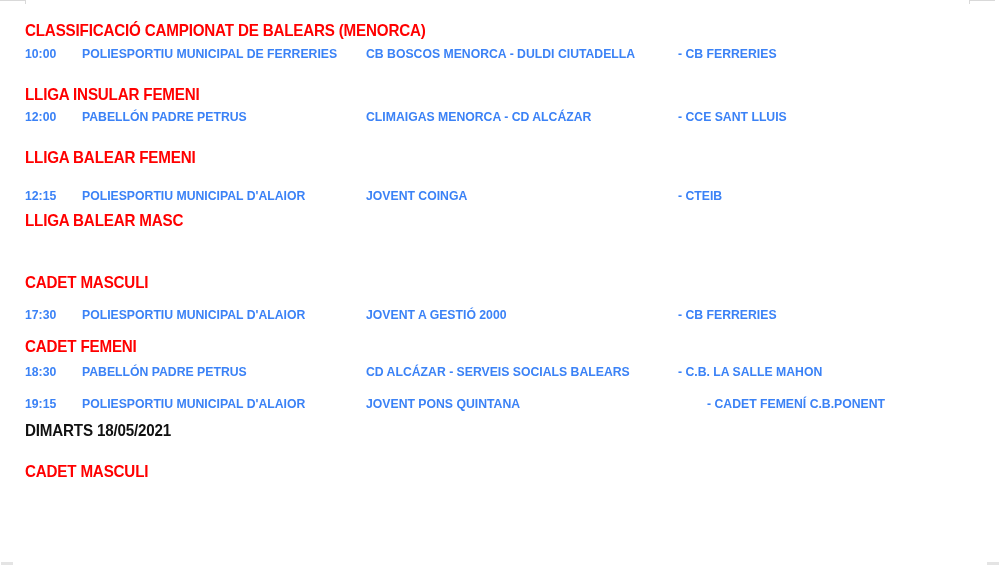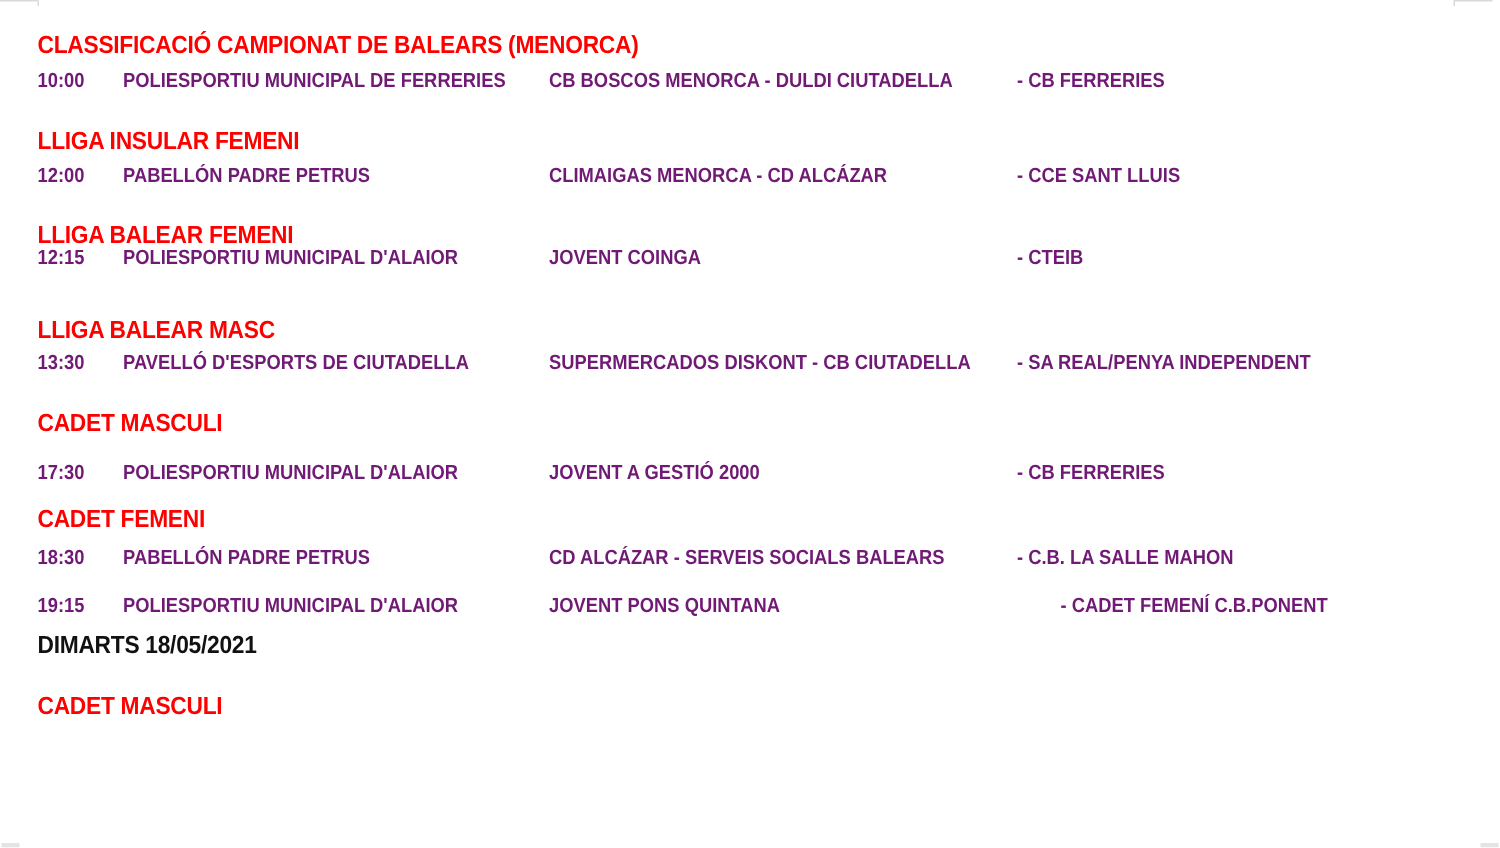--- a/index.html
+++ b/index.html
@@ -12,21 +12,21 @@
   .c-tr2 { right: 30px; top: 0; width: 1px; height: 4px; }
   .c-bl { left: 1px; bottom: 0; width: 12px; height: 3px; background: #e4e4e4; }
   .c-br { right: 1px; bottom: 0; width: 12px; height: 3px; background: #e4e4e4; }
 
   .doc { position: absolute; left: 0; top: 0; width: 1000px; height: 565px; }
   .heading { position: absolute; left: 25px; color: #ff0000; font-weight: bold;
              font-size: 16.5px; letter-spacing: -0.2px; white-space: nowrap; transform: scaleX(0.92); transform-origin: left center; }
   .date-heading { position: absolute; left: 25px; color: #111; font-weight: bold;
              font-size: 16.5px; letter-spacing: -0.2px; white-space: nowrap; transform: scaleX(0.92); transform-origin: left center; }
   .row { position: absolute; left: 0; width: 1000px; height: 18px; font-weight: bold;
-         font-size: 13.6px; color: #701a75; white-space: nowrap; }
+         font-size: 13.6px; color: #3b82f6; white-space: nowrap; }
   .row span { position: absolute; top: 0; transform: scaleX(0.9); transform-origin: left center; }
   .time { left: 25px; }
   .venue { left: 82px; }
   .match { left: 366px; }
   .opponent { left: 678px; }
   .opponent.shifted { left: 707px; }
 </style>
 </head>
 <body>
 
@@ -49,34 +49,28 @@
 
   <div class="heading" style="top:85px">LLIGA INSULAR FEMENI</div>
   <div class="row" style="top:109px">
     <span class="time">12:00</span>
     <span class="venue">PABELLÓN PADRE PETRUS</span>
     <span class="match">CLIMAIGAS MENORCA - CD ALCÁZAR</span>
     <span class="opponent">- CCE SANT LLUIS</span>
   </div>
 
   <div class="heading" style="top:148px">LLIGA BALEAR FEMENI</div>
-  <div class="row" style="top:164px">
+  <div class="row" style="top:188px">
     <span class="time">12:15</span>
     <span class="venue">POLIESPORTIU MUNICIPAL D'ALAIOR</span>
     <span class="match">JOVENT COINGA</span>
     <span class="opponent">- CTEIB</span>
   </div>
 
   <div class="heading" style="top:211px">LLIGA BALEAR MASC</div>
-  <div class="row" style="top:234px">
-    <span class="time">13:30</span>
-    <span class="venue">PAVELLÓ D'ESPORTS DE CIUTADELLA</span>
-    <span class="match">SUPERMERCADOS DISKONT - CB CIUTADELLA</span>
-    <span class="opponent">- SA REAL/PENYA INDEPENDENT</span>
-  </div>
 
   <div class="heading" style="top:273px">CADET MASCULI</div>
   <div class="row" style="top:307px">
     <span class="time">17:30</span>
     <span class="venue">POLIESPORTIU MUNICIPAL D'ALAIOR</span>
     <span class="match">JOVENT A GESTIÓ 2000</span>
     <span class="opponent">- CB FERRERIES</span>
   </div>
 
   <div class="heading" style="top:337px">CADET FEMENI</div>

